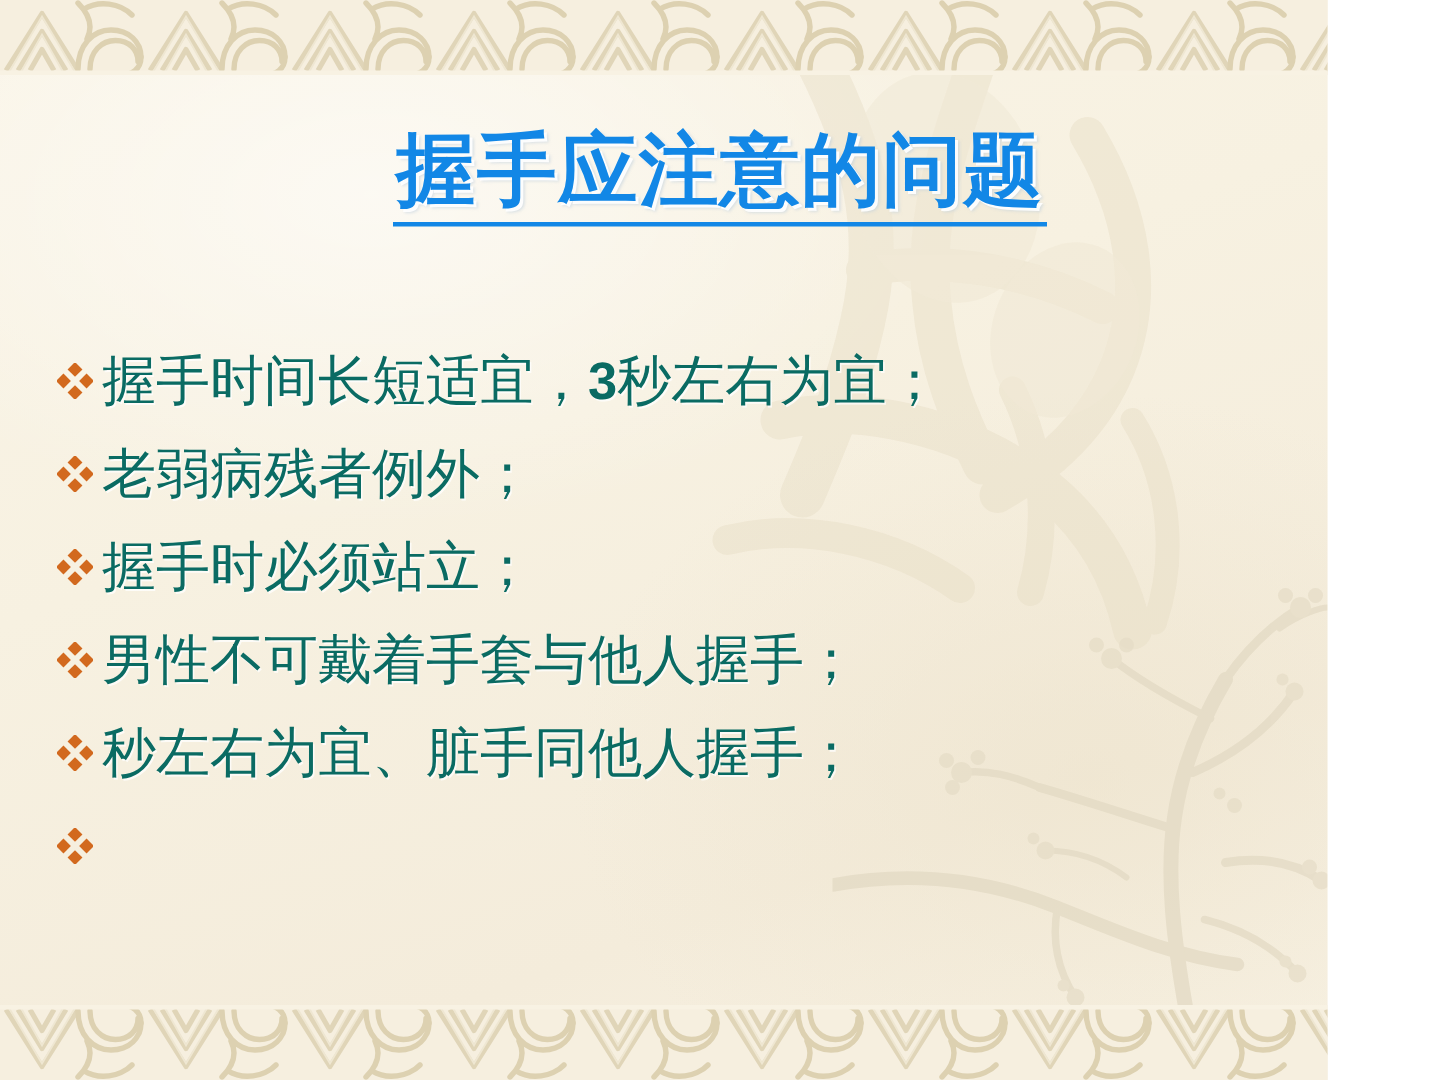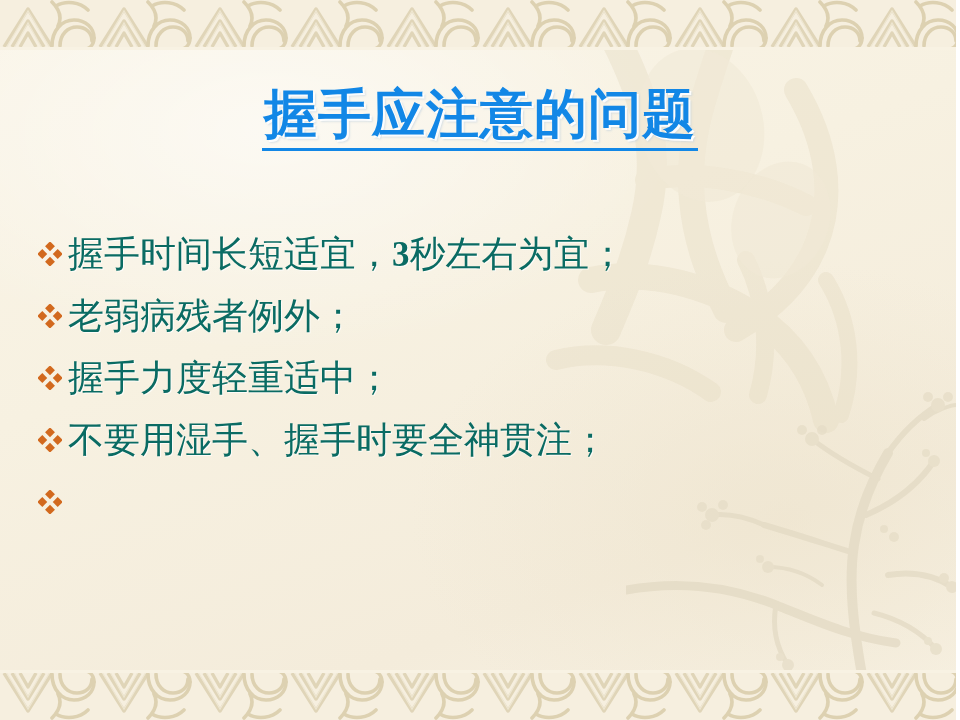--- a/index.html
+++ b/index.html
@@ -3,21 +3,21 @@
 <meta charset="utf-8">
 <style>
   html, body {
     margin: 0;
     padding: 0;
     background: #ffffff;
   }
 
   .slide {
     position: relative;
-    width: 956px;
+    width: 885px;
     height: 720px;
     overflow: hidden;
     background: #f8f2e3;
     font-family: "Liberation Serif", "DejaVu Serif", serif;
     -webkit-font-smoothing: antialiased;
   }
 
   
   .paper-wash {
     position: absolute;
@@ -113,21 +113,21 @@
   }
   .bullet-marker svg {
     position: absolute;
     top: 9px;
     left: 4px;
     width: 24px;
     height: 24px;
   }
   .bullet-text {
     flex: 1 1 auto;
-    font-family: Liberation Serif, serif;
+    font-family: Liberation Sans, sans-serif;
     font-size: 36px;
     line-height: 46px;
     color: #0a6b63;
     white-space: nowrap;
     text-shadow: 1px 1px 0 rgba(255,255,255,0.75);
   }
   .bullet-text .num {
     font-weight: bold;
     font-size: 35px;
   }
@@ -274,36 +274,49 @@
       <span class="bullet-marker">
         <svg viewBox="0 0 24 24" xmlns="http://www.w3.org/2000/svg">
           <g fill="#d2691e">
             <rect x="8.5" y="0.8" width="7" height="7" transform="rotate(45 12 4.3)"></rect>
             <rect x="0.8" y="8.5" width="7" height="7" transform="rotate(45 4.3 12)"></rect>
             <rect x="16.2" y="8.5" width="7" height="7" transform="rotate(45 19.7 12)"></rect>
             <rect x="8.5" y="16.2" width="7" height="7" transform="rotate(45 12 19.7)"></rect>
           </g>
         </svg>
       </span>
-      <span class="bullet-text"><span>握手力度轻重适中；</span><span class="num"></span><span></span></span>
-    </li>
-
-
-    <li class="bullet-item">
-      <span class="bullet-marker">
-        <svg viewBox="0 0 24 24" xmlns="http://www.w3.org/2000/svg">
-          <g fill="#d2691e">
-            <rect x="8.5" y="0.8" width="7" height="7" transform="rotate(45 12 4.3)"></rect>
-            <rect x="0.8" y="8.5" width="7" height="7" transform="rotate(45 4.3 12)"></rect>
-            <rect x="16.2" y="8.5" width="7" height="7" transform="rotate(45 19.7 12)"></rect>
-            <rect x="8.5" y="16.2" width="7" height="7" transform="rotate(45 12 19.7)"></rect>
-          </g>
-        </svg>
-      </span>
-      <span class="bullet-text"><span>不要用湿手、握手时要全神贯注；</span><span class="num"></span><span></span></span>
+      <span class="bullet-text"><span>握手时必须站立；</span><span class="num"></span><span></span></span>
+    </li>
+
+    <li class="bullet-item">
+      <span class="bullet-marker">
+        <svg viewBox="0 0 24 24" xmlns="http://www.w3.org/2000/svg">
+          <g fill="#d2691e">
+            <rect x="8.5" y="0.8" width="7" height="7" transform="rotate(45 12 4.3)"></rect>
+            <rect x="0.8" y="8.5" width="7" height="7" transform="rotate(45 4.3 12)"></rect>
+            <rect x="16.2" y="8.5" width="7" height="7" transform="rotate(45 19.7 12)"></rect>
+            <rect x="8.5" y="16.2" width="7" height="7" transform="rotate(45 12 19.7)"></rect>
+          </g>
+        </svg>
+      </span>
+      <span class="bullet-text"><span>男性不可戴着手套与他人握手；</span><span class="num"></span><span></span></span>
+    </li>
+
+    <li class="bullet-item">
+      <span class="bullet-marker">
+        <svg viewBox="0 0 24 24" xmlns="http://www.w3.org/2000/svg">
+          <g fill="#d2691e">
+            <rect x="8.5" y="0.8" width="7" height="7" transform="rotate(45 12 4.3)"></rect>
+            <rect x="0.8" y="8.5" width="7" height="7" transform="rotate(45 4.3 12)"></rect>
+            <rect x="16.2" y="8.5" width="7" height="7" transform="rotate(45 19.7 12)"></rect>
+            <rect x="8.5" y="16.2" width="7" height="7" transform="rotate(45 12 19.7)"></rect>
+          </g>
+        </svg>
+      </span>
+      <span class="bullet-text"><span>秒左右为宜、脏手同他人握手；</span><span class="num"></span><span></span></span>
     </li>
 
     <li class="bullet-item">
       <span class="bullet-marker">
         <svg viewBox="0 0 24 24" xmlns="http://www.w3.org/2000/svg">
           <g fill="#d2691e">
             <rect x="8.5" y="0.8" width="7" height="7" transform="rotate(45 12 4.3)"></rect>
             <rect x="0.8" y="8.5" width="7" height="7" transform="rotate(45 4.3 12)"></rect>
             <rect x="16.2" y="8.5" width="7" height="7" transform="rotate(45 19.7 12)"></rect>
             <rect x="8.5" y="16.2" width="7" height="7" transform="rotate(45 12 19.7)"></rect>

